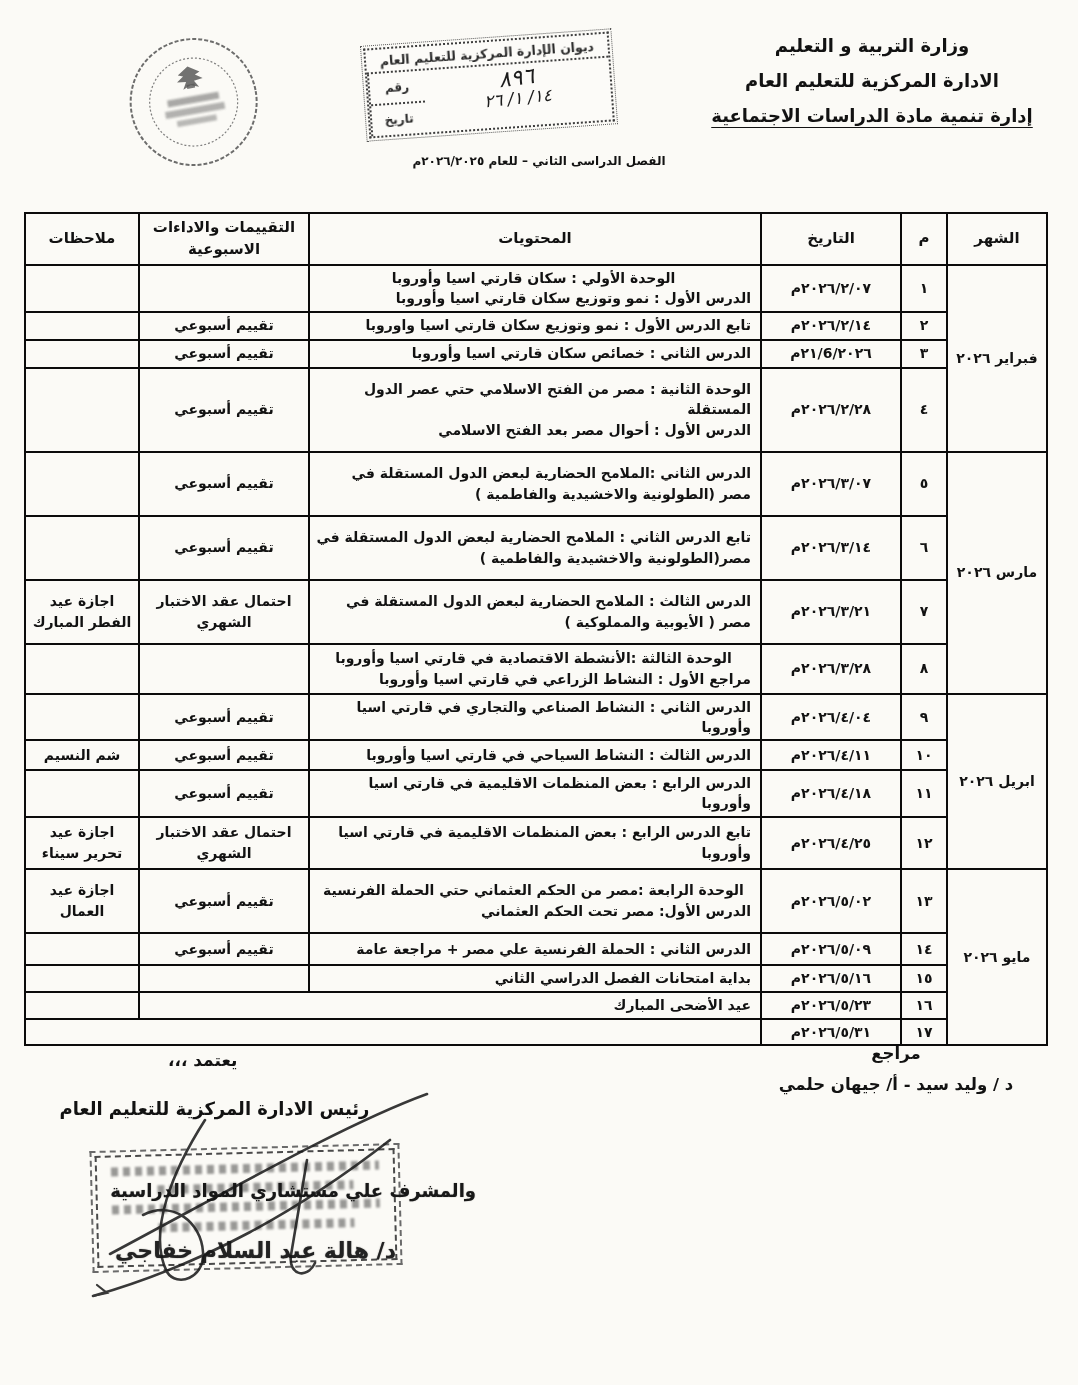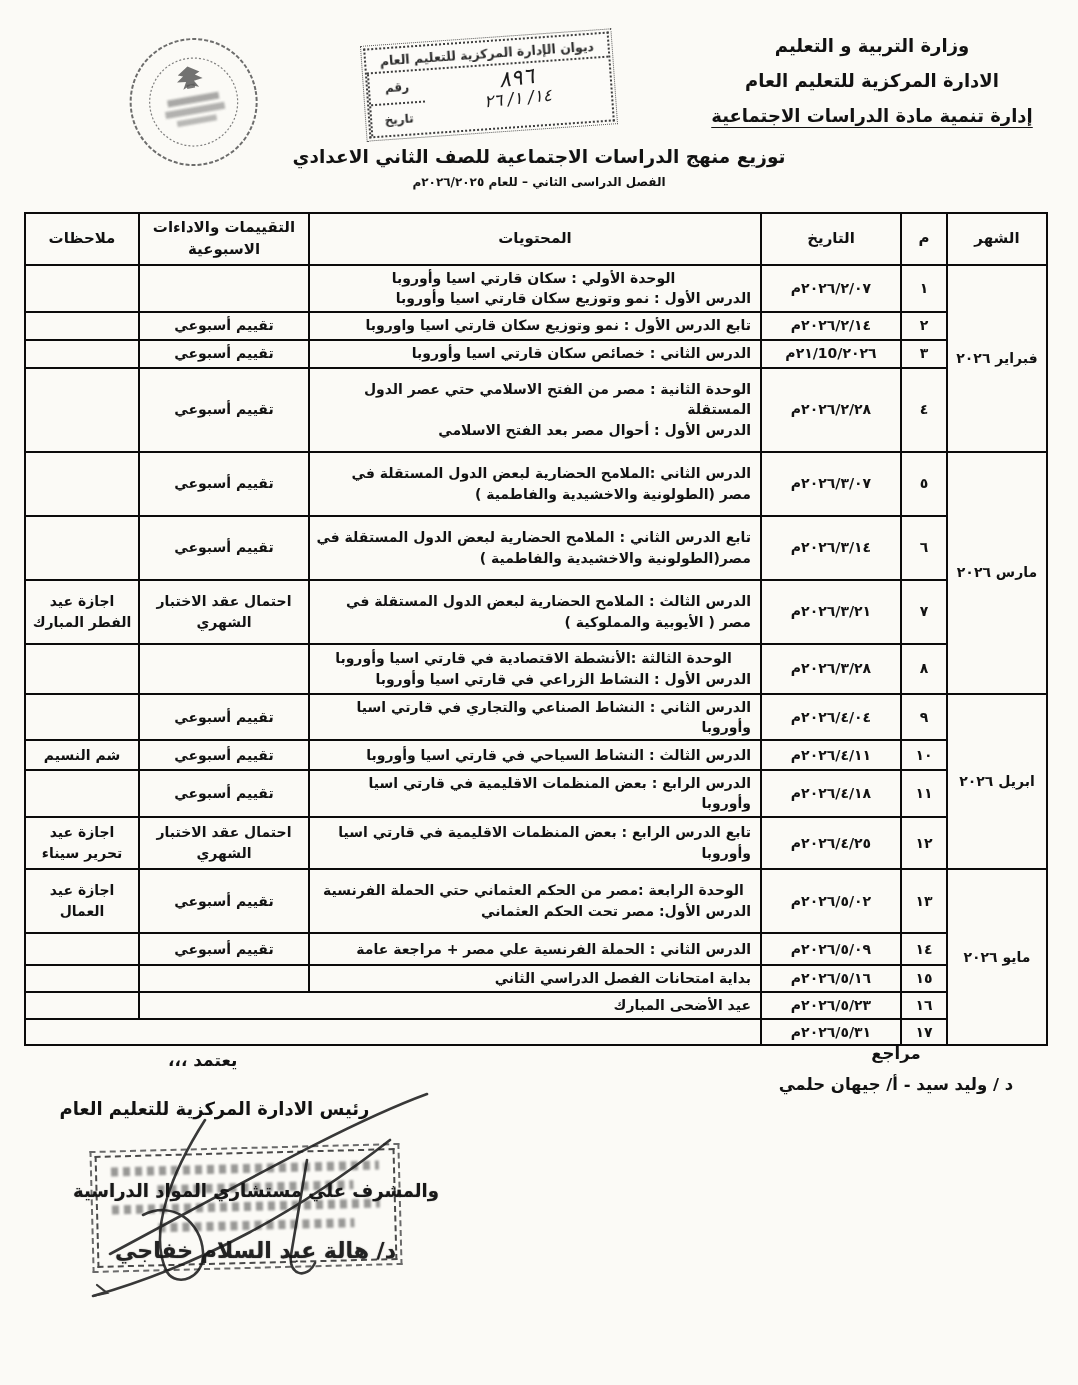--- a/index.html
+++ b/index.html
@@ -98,21 +98,21 @@
   .head-title{top:1098px;left:42px;width:345px;text-align:center;font-size:18px;}
   .stamp-box{
     position:absolute;top:1152px;left:96px;width:296px;height:108px;
     border:2px dashed #4a4a4a;outline:2px dashed #6a6a6a;outline-offset:3px;
     transform:rotate(-1.5deg);
   }
   .smudge{height:9px;margin:10px 14px 0;filter:blur(.8px);opacity:.45;
     background:repeating-linear-gradient(90deg,#222 0 7px,transparent 7px 12px);}
   .smudge.short{margin-left:60px;margin-right:40px;}
   .supervisor-line{
-    top:1180px;left:36px;width:440px;text-align:center;font-size:18px;
+    top:1180px;left:36px;width:440px;font-size:18px;
     color:#181818;text-shadow:0 0 1px rgba(20,20,20,.55);
   }
   .supervisor-name{
     top:1238px;left:98px;width:315px;text-align:center;font-size:22px;
     letter-spacing:1px;color:#222;text-shadow:0 0 1.2px rgba(20,20,20,.6);
     filter:blur(.25px);
   }
   .sig-big{position:absolute;top:1082px;left:55px;}
   .sig-small{display:block;margin:2px auto -4px;}
 </style>
@@ -164,21 +164,20 @@
     </div>
   </div>
 
   <div class="letterhead">
     <div>وزارة التربية و التعليم</div>
     <div>الادارة المركزية للتعليم العام</div>
     <div class="dept">إدارة تنمية مادة الدراسات الاجتماعية</div>
   </div>
 
   <div class="titles">
-    <div class="title-1">توزيع منهج الدراسات الاجتماعية للصف الثاني الاعدادي</div>
     <div class="title-2">الفصل الدراسى الثاني – للعام ٢٠٢٦/٢٠٢٥م</div>
   </div>
 
   <table id="schedule">
     <colgroup>
       <col style="width:100px">
         <col style="width:46px">
         <col style="width:140px">
       <col style="width:452px">
         <col style="width:170px">
@@ -210,21 +209,21 @@
           <td class="col-serial">٢</td>
           <td class="col-date">٢٠٢٦/٢/١٤م</td>
           <td class="col-contents">
             <div class="cline">تابع الدرس الأول : نمو وتوزيع سكان قارتي اسيا واوروبا</div>
           </td>
           <td class="col-eval">تقييم أسبوعي</td>
           <td class="col-notes"></td>
         </tr>
         <tr>
           <td class="col-serial">٣</td>
-          <td class="col-date">٢٠٢٦/10/٢١م</td>
+          <td class="col-date">٢٠٢٦/6/٢١م</td>
           <td class="col-contents">
             <div class="cline">الدرس الثاني : خصائص سكان قارتي اسيا وأوروبا</div>
           </td>
           <td class="col-eval">تقييم أسبوعي</td>
           <td class="col-notes"></td>
         </tr>
         <tr>
           <td class="col-serial">٤</td>
           <td class="col-date">٢٠٢٦/٢/٢٨م</td>
           <td class="col-contents">
@@ -260,21 +259,21 @@
             <div class="cline">الدرس الثالث : الملامح الحضارية لبعض الدول المستقلة في مصر ( الأيوبية والمملوكية )</div>
           </td>
           <td class="col-eval">احتمال عقد الاختبار الشهري</td>
           <td class="col-notes">اجازة عيد الفطر المبارك</td>
         </tr>
         <tr>
           <td class="col-serial">٨</td>
           <td class="col-date">٢٠٢٦/٣/٢٨م</td>
           <td class="col-contents align-mixed">
             <div class="cline">الوحدة الثالثة :الأنشطة الاقتصادية في قارتي اسيا وأوروبا</div>
-            <div class="cline">الدرس الأول : النشاط الزراعي في قارتي اسيا وأوروبا</div>
+            <div class="cline">مراجع الأول : النشاط الزراعي في قارتي اسيا وأوروبا</div>
           </td>
           <td class="col-eval"></td>
           <td class="col-notes"></td>
         </tr>
         <tr>
           <td class="col-month" rowspan="4">ابريل ٢٠٢٦</td>
           <td class="col-serial">٩</td>
           <td class="col-date">٢٠٢٦/٤/٠٤م</td>
           <td class="col-contents">
             <div class="cline">الدرس الثاني : النشاط الصناعي والتجاري في قارتي اسيا وأوروبا</div>

